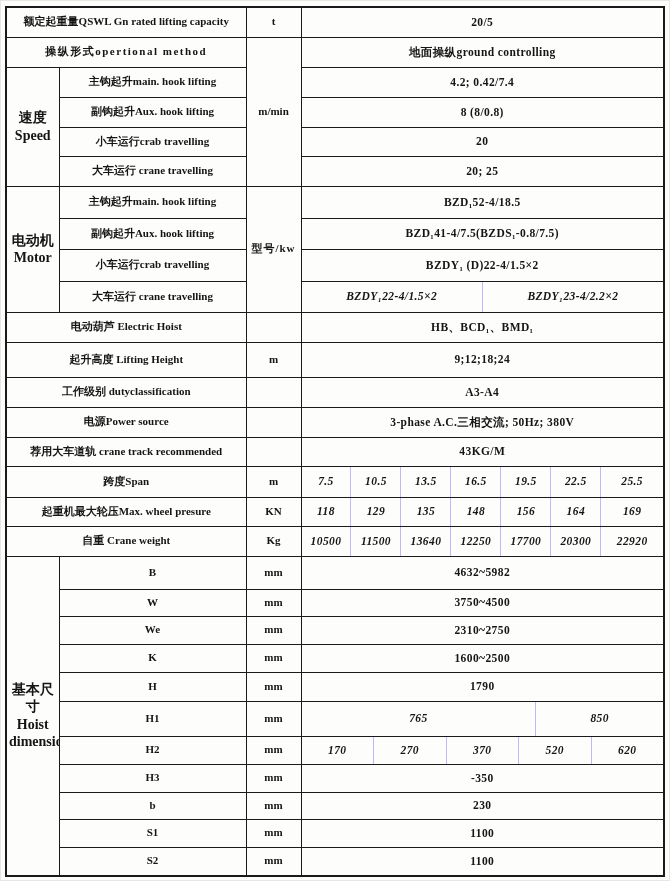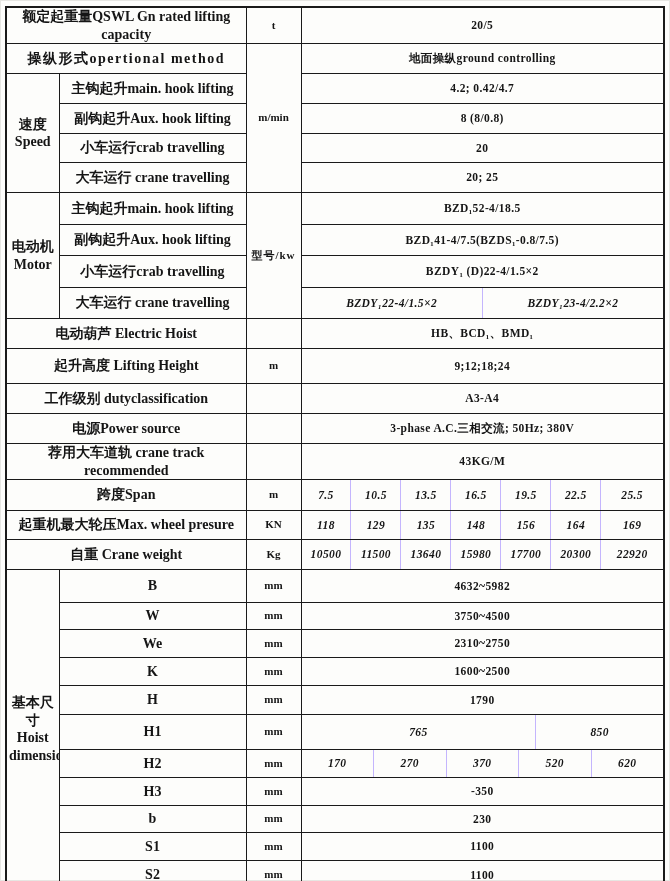--- a/index.html
+++ b/index.html
@@ -16,21 +16,21 @@
     border:2px solid #1a1a1a;
   }
   td{
     border:1px solid #1a1a1a;
     padding:0 2px;
     text-align:center;vertical-align:middle;
     font-size:11px;font-weight:bold;line-height:1.25;
     overflow:hidden;
   }
   td.sec{font-size:14px;}
-  td.lbl{font-size:14px;}
+  td.lbl{font-size:11px;}
   td.unit{font-size:11px;}
   td.val{font-size:11.5px;letter-spacing:.4px;}
   td.data{padding:0;font-style:italic;}
   .sp{letter-spacing:1.5px;}
   .sp2{letter-spacing:1px;}
   .cells{display:flex;align-items:stretch;width:100%;}
   .cells > span{
     display:flex;align-items:center;justify-content:center;
     font-size:11.5px;font-weight:bold;letter-spacing:.4px;
     overflow:hidden;
@@ -62,21 +62,21 @@
     <td rowspan="5" class="unit">m/min</td>
     <td class="val">地面操纵ground controlling</td>
   </tr>
 
   <tr style="height:30px">
     <td rowspan="4" class="sec">
       <span class="secline">速度</span>
       <span class="secline">Speed</span>
     </td>
     <td class="lbl">主钩起升main. hook lifting</td>
-    <td class="val">4.2; 0.42/4.7</td>
+    <td class="val">4.2; 0.42/7.4</td>
   </tr>
   <tr style="height:30px">
     <td class="lbl">副钩起升Aux. hook lifting</td>
     <td class="val">8 (8/0.8)</td>
   </tr>
   <tr style="height:29px">
     <td class="lbl">小车运行crab travelling</td>
     <td class="val">20</td>
   </tr>
   <tr style="height:30px">
@@ -174,21 +174,21 @@
   </tr>
 
   <tr style="height:30px">
     <td colspan="2" class="lbl">自重 Crane weight</td>
     <td class="unit">Kg</td>
     <td class="data">
       <div class="cells" style="height:29px">
         <span style="flex:50">10500</span>
         <span style="flex:50">11500</span>
         <span style="flex:50">13640</span>
-        <span style="flex:50">15980</span>
+        <span style="flex:50">12250</span>
         <span style="flex:50">17700</span>
         <span style="flex:50">20300</span>
         <span style="flex:63">22920</span>
       </div>
     </td>
   </tr>
 
   <tr style="height:33px">
     <td rowspan="11" class="sec">
       <span class="secline">基本尺寸</span>

